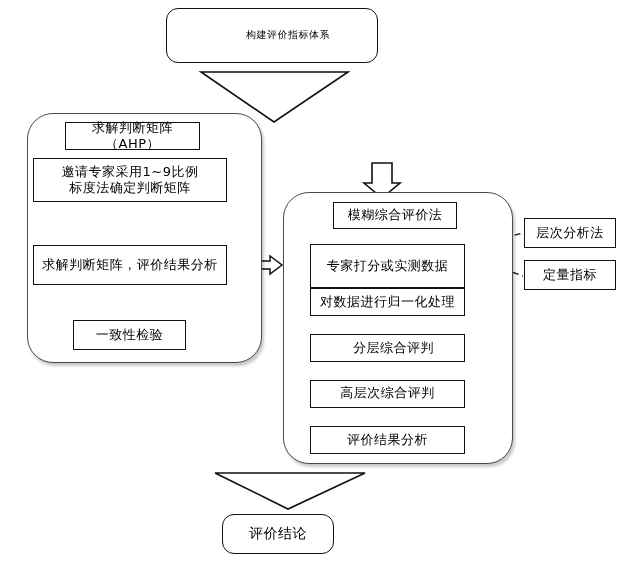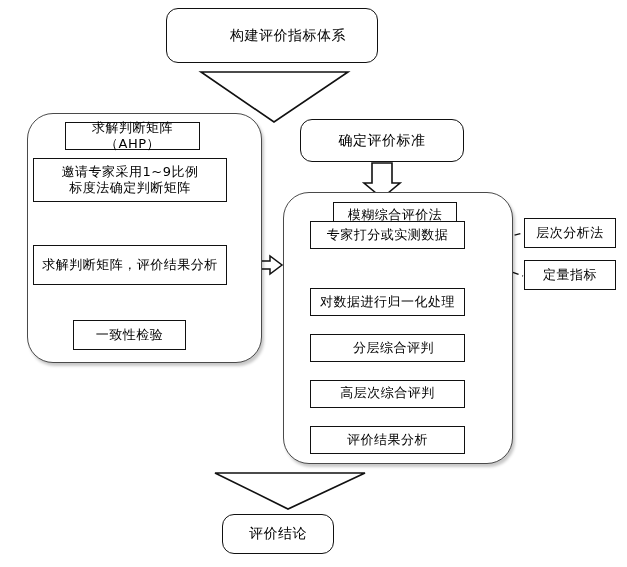--- a/index.html
+++ b/index.html
@@ -48,21 +48,21 @@
     background: #ffffff;
     border: 1.8px solid #4a4a4a;
     border-radius: 26px;
     box-shadow: 2px 3px 3px rgba(0,0,0,0.22);
   }
   .top-box {
     left: 166px;
     top: 8px;
     width: 212px;
     height: 55px;
-    font-size: 14px;
+    font-size: 10px;
     padding-left: 32px;
   }
   .criteria-box {
     left: 300px;
     top: 119px;
     width: 164px;
     height: 43px;
     font-size: 14px;
   }
   .conclusion-box {
@@ -115,23 +115,23 @@
   }
   .fz-title {
     left: 333px;
     top: 202px;
     width: 124px;
     height: 27px;
     font-size: 13px;
   }
   .fz-step1 {
     left: 310px;
-    top: 221px;
-    width: 155px;
-    height: 28px;
+    top: 244px;
+    width: 155px;
+    height: 44px;
     font-size: 13px;
   }
   .fz-step2 {
     left: 310px;
     top: 288px;
     width: 155px;
     height: 28px;
     font-size: 13px;
     text-align: right;
   }
@@ -211,21 +211,20 @@
   <div class="panel panel-ahp"></div>
 
   <div class="node ahp-title">求解判断矩阵（AHP）</div>
 
   <div class="node ahp-step1">邀请专家采用1~9比例标度法确定判断矩阵</div>
 
   <div class="node ahp-step2">求解判断矩阵，评价结果分析</div>
 
   <div class="node ahp-step3">一致性检验</div>
 
-  <div class="node rounded criteria-box">确定评价标准</div>
 
   <div class="panel panel-fuzzy"></div>
 
   <div class="node fz-title">模糊综合评价法</div>
 
   <div class="node fz-step1">专家打分或实测数据</div>
 
   <div class="node fz-step2">对数据进行归一化处理</div>
 
   <div class="node fz-step3">分层综合评判</div>

